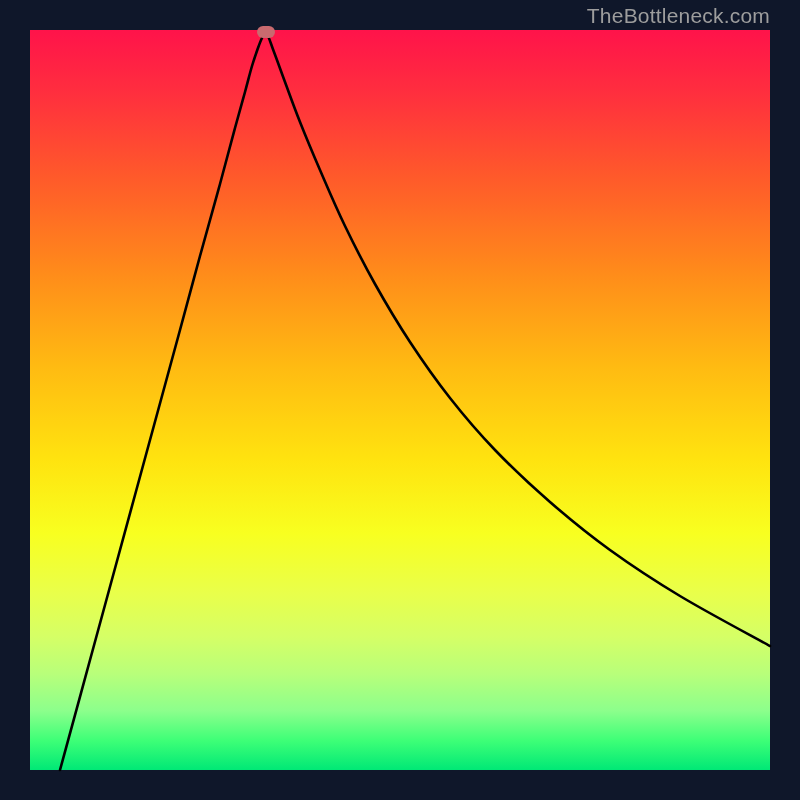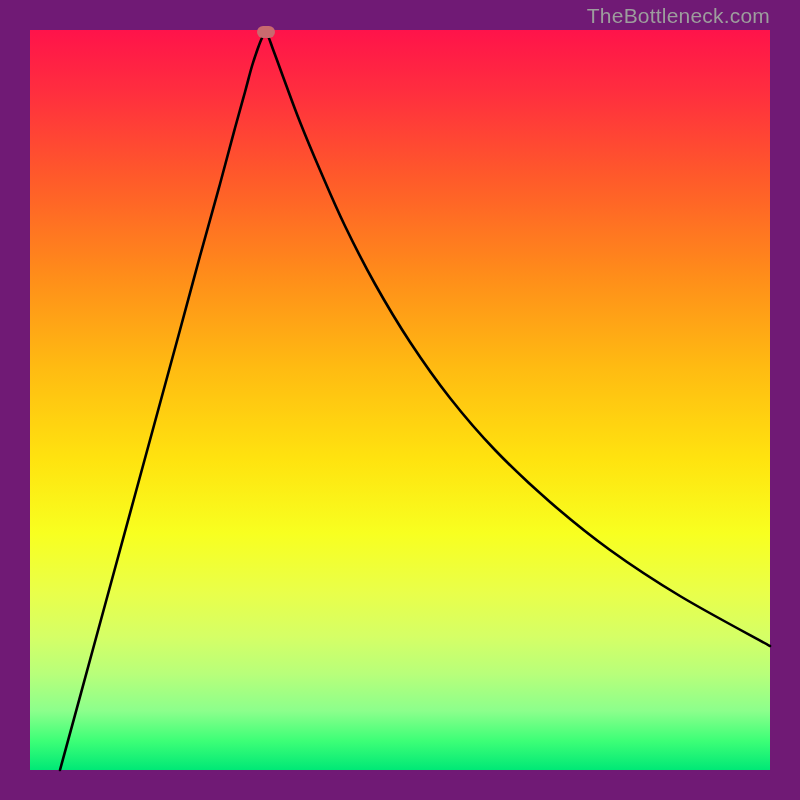--- a/index.html
+++ b/index.html
@@ -7,21 +7,21 @@
     padding: 0;
     width: 800px;
     height: 800px;
     background: #000;
     font-family: Arial, Helvetica, sans-serif;
     position: relative;
   }
   .frame {
     position: absolute;
     inset: 0;
-    background: #701a75;
+    background: #0f172a;
   }
   .plot-area {
     position: absolute;
     left: 30px;
     top: 30px;
     width: 740px;
     height: 740px;
     background: linear-gradient(to bottom,
       #ff134a 0%,
       #ff2d3f 8%,

